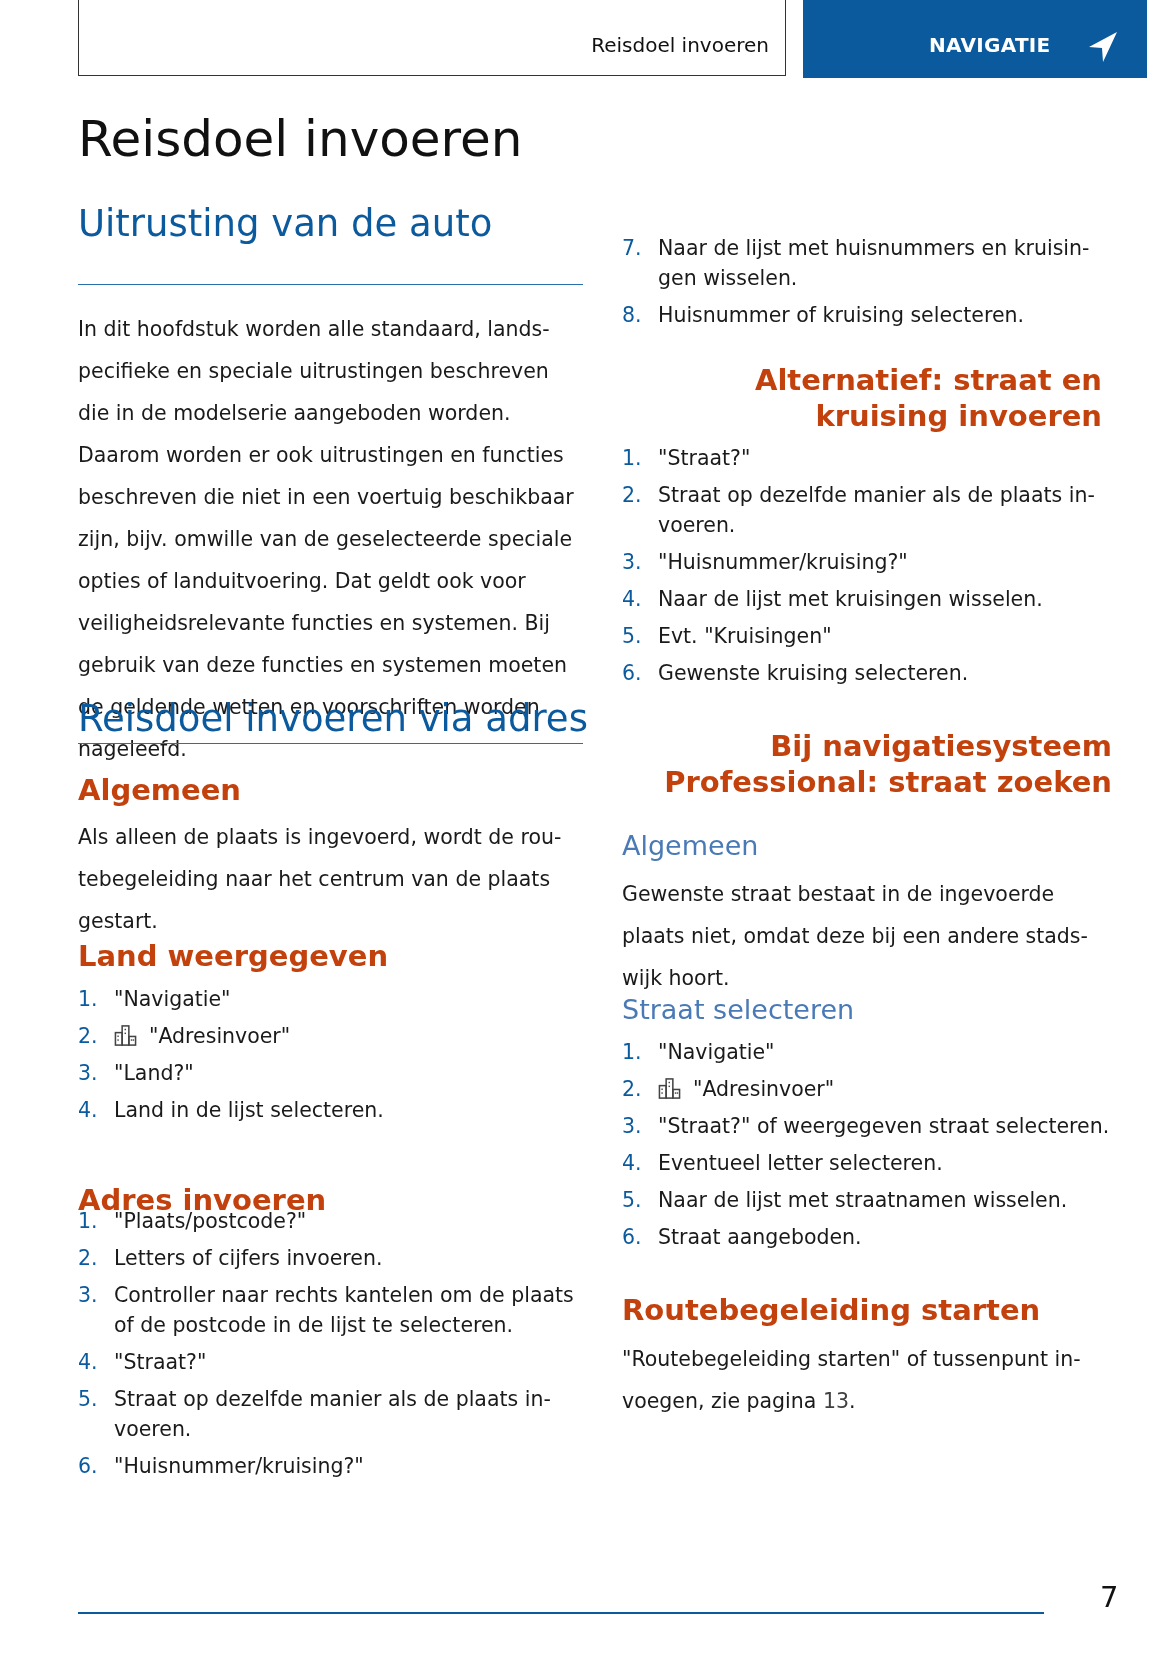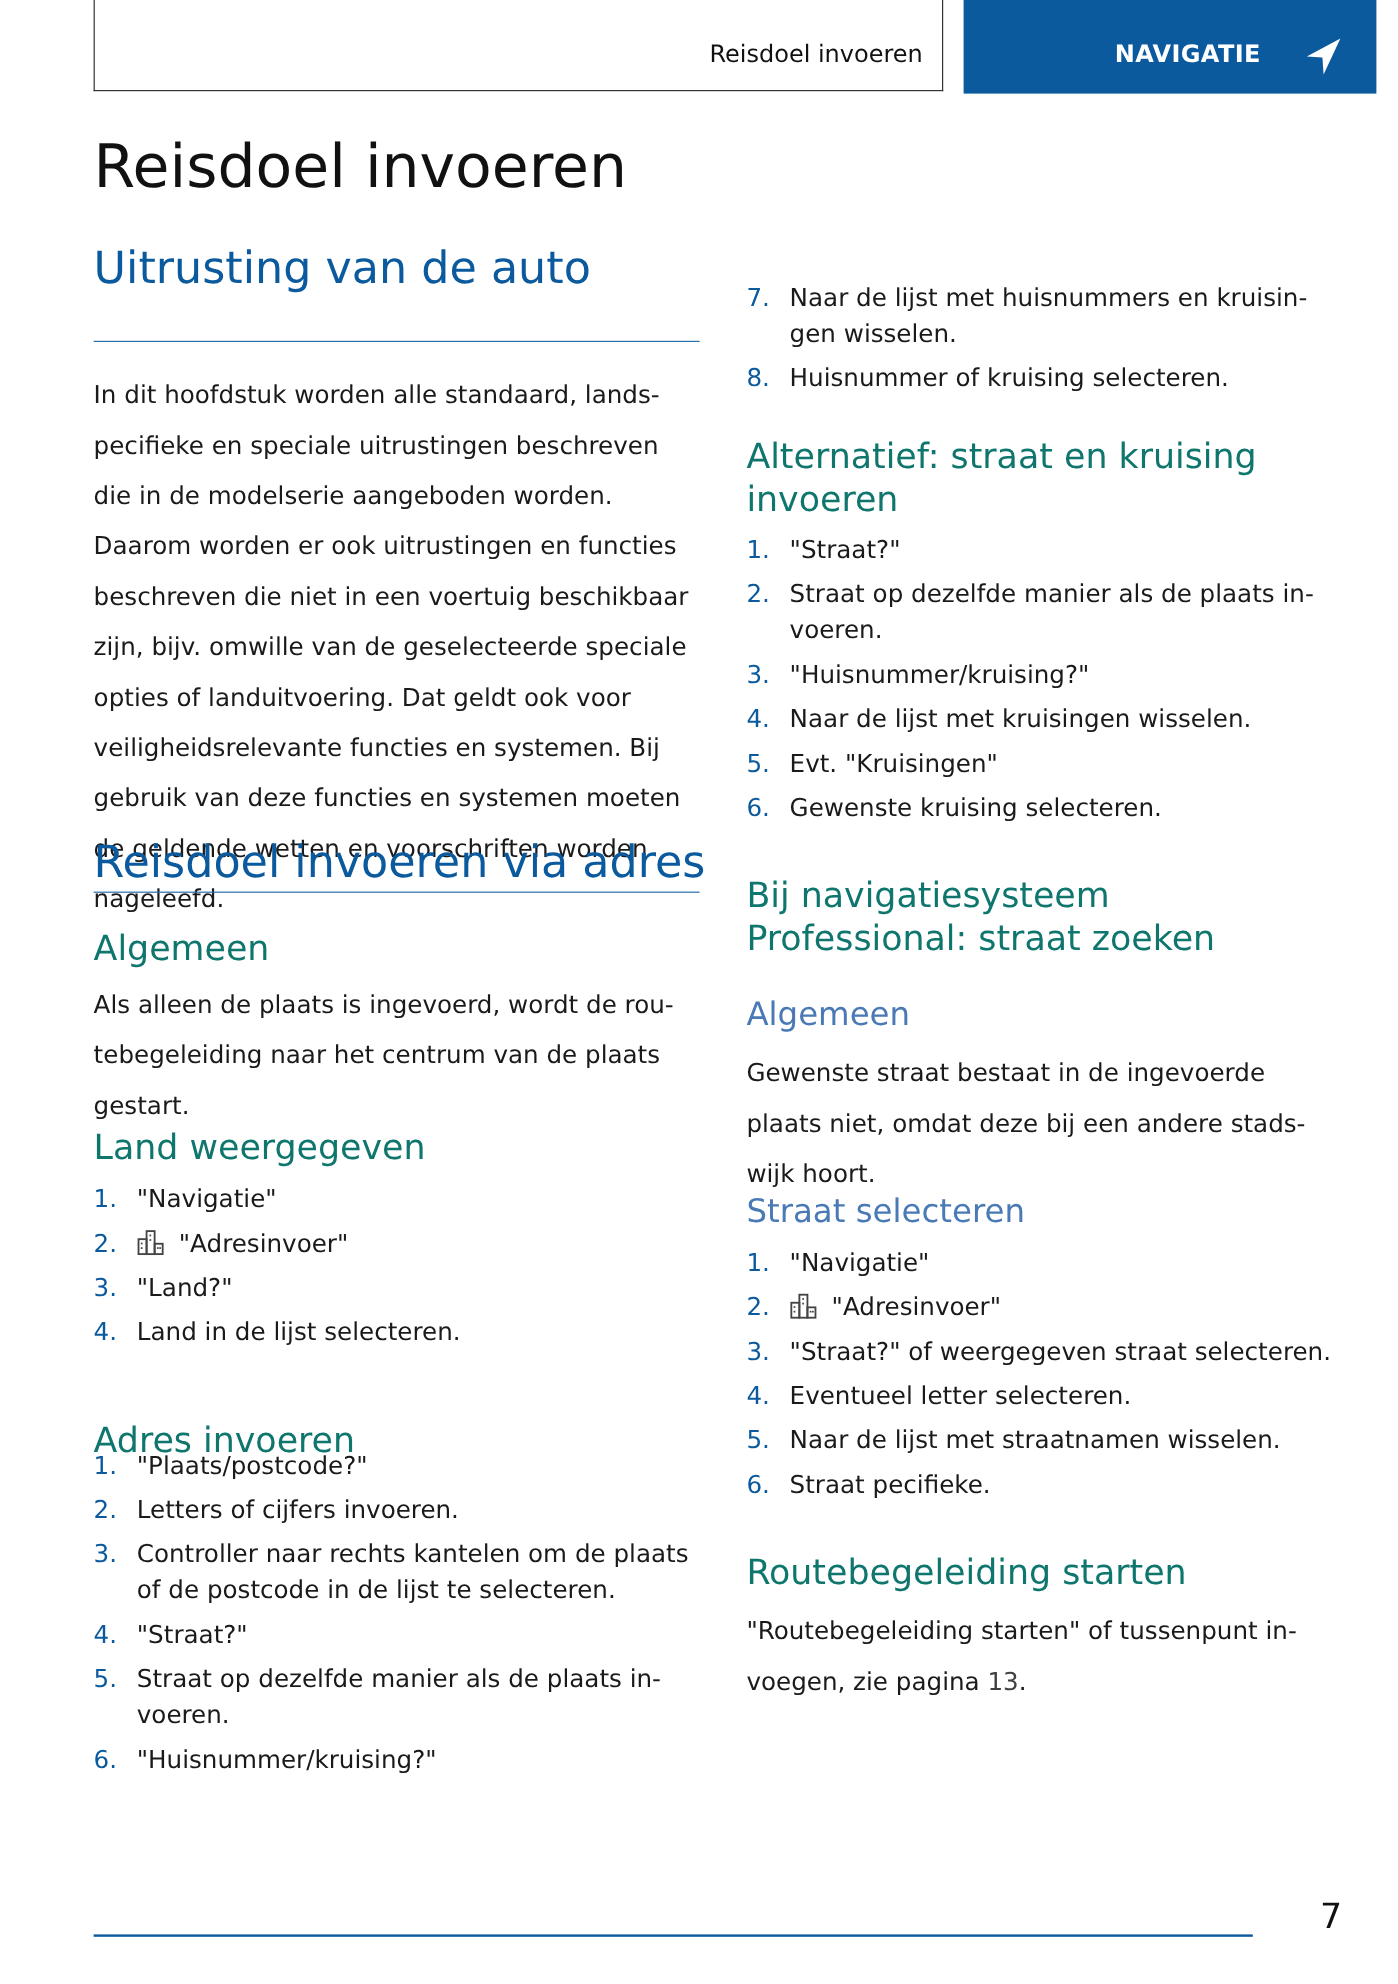--- a/index.html
+++ b/index.html
@@ -8,21 +8,21 @@
   .hdr-box { position:absolute; left:78px; top:-2px; width:708px; height:78px;
              border:1.5px solid #333; border-top:none; box-sizing:border-box; }
   .hdr-title { position:absolute; right:16px; bottom:18px; font-size:20px; color:#111; }
   .hdr-tab { position:absolute; left:803px; top:0; width:344px; height:78px; background:#0b5a9e;
              color:#fff; display:flex; align-items:center; }
   .hdr-tab-label { position:absolute; left:126px; top:33px; font-weight:bold; font-size:20px; letter-spacing:0.3px; }
   .nav-arrow { position:absolute; left:283px; top:30px; width:34px; height:34px; }
   .page-title { position:absolute; left:78px; top:110px; font-size:50px; font-weight:normal; color:#111; margin:0; }
   .h2 { position:absolute; font-size:37px; color:#0b5a9e; margin:0; font-weight:normal; }
   .h2-rule { position:absolute; height:0; border-top:1.5px solid #2a6fab; }
-  .h3 { position:absolute; font-size:29px; color:#0f766e; margin:0; font-weight:normal; line-height:36px; }
+  .h3 { position:absolute; font-size:29px; color:#c2410c; margin:0; font-weight:bold; line-height:36px;text-align:right; }
   .h4 { position:absolute; font-size:27px; color:#4a7ab5; margin:0; font-weight:normal; }
   .para { position:absolute; font-size:20.5px; line-height:42px; color:#1a1a1a; margin:0; }
   .ol { position:absolute; margin:0; padding:0; list-style:none; }
   .li { position:relative; font-size:20.5px; line-height:30px; padding-left:36px; margin-bottom:7px; }
   .li-num { position:absolute; left:0; top:0; color:#0b5a9e; }
   .ico-building { display:inline-block; width:23px; height:23px; vertical-align:-4px; margin-right:12px; }
   .link { color:#404040; }
   .footer-rule { position:absolute; left:78px; top:1612px; width:966px; border-top:2px solid #0b5a9e; }
   .page-num { position:absolute; left:1100px; top:1580px; font-size:29px; color:#111; }
 </style>
@@ -116,20 +116,20 @@
           <rect x="3.5" y="16" width="1.5" height="1.5"></rect>
           <rect x="11" y="5" width="1.5" height="1.5"></rect>
           <rect x="11" y="9" width="1.5" height="1.5"></rect>
           <rect x="17.5" y="16" width="1.5" height="1.5"></rect>
           <rect x="19.5" y="16" width="1.5" height="1.5"></rect>
         </g>
       </svg><span>"Adresinvoer"</span></li>
   <li class="li"><span class="li-num">3.</span><span>"Straat?" of weergegeven straat selecteren.</span></li>
   <li class="li"><span class="li-num">4.</span><span>Eventueel letter selecteren.</span></li>
   <li class="li"><span class="li-num">5.</span><span>Naar de lijst met straatnamen wisselen.</span></li>
-  <li class="li"><span class="li-num">6.</span><span>Straat pecifieke.</span></li>
+  <li class="li"><span class="li-num">6.</span><span>Straat aangeboden.</span></li>
 </ol>
 
 <h3 class="h3" style="left:622px; top:1292px;">Routebegeleiding starten</h3>
 <p class="para" style="left:622px; top:1338px; width:495px;"><span>"Routebegeleiding starten" of tussenpunt in­voegen, zie pagina </span><span class="link">13</span><span>.</span></p>
 
 <div class="footer-rule"></div>
 <span class="page-num">7</span>
 
 </body></html>

